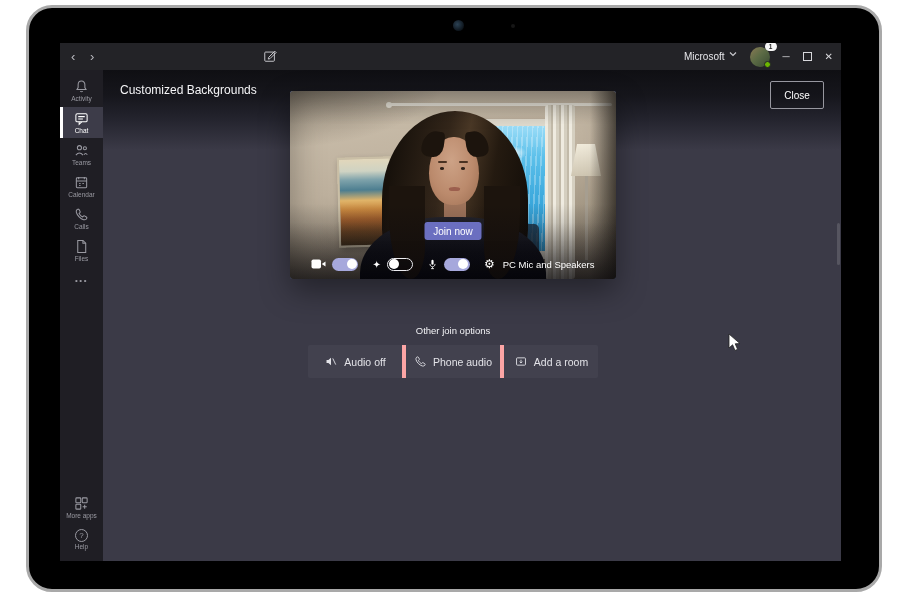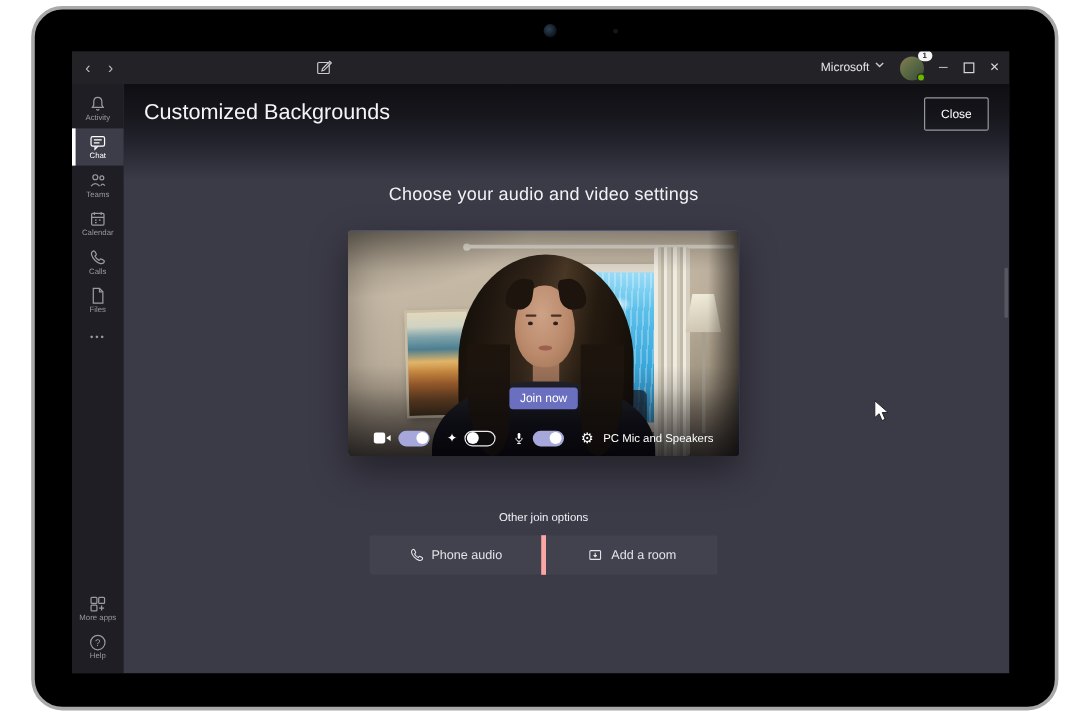--- a/index.html
+++ b/index.html
@@ -40,21 +40,21 @@
   .rail-item.active .lbl{color:#fff;}
   .rail-item.active svg{stroke:#fff;}
   .rail-more{color:#9a9aa2;font-size:8px;letter-spacing:1.5px;margin-top:9px;}
   .rail-spacer{flex:1;}
   .help-circle{width:13px;height:13px;border:1.2px solid #9a9aa2;border-radius:50%;color:#9a9aa2;font-size:8px;display:flex;align-items:center;justify-content:center;}
 
   
   .main{position:absolute;left:43px;top:27px;right:0;bottom:0;background:#3b3a47;}
   .main::before{content:"";position:absolute;top:0;left:0;right:0;height:80px;background:linear-gradient(180deg,#0f0f13 0%,#16161c 32%,#24242e 62%,rgba(59,58,71,0) 100%);pointer-events:none;}
   .page-header{position:absolute;top:0;left:0;right:0;height:40px;z-index:5;}
-  .page-title{position:absolute;left:17px;top:13px;color:#f5f5f7;font-size:18px;}
+  .page-title{position:absolute;left:17px;top:13px;color:#f5f5f7;font-size:12px;}
   .close-btn{position:absolute;right:17px;top:11px;width:54px;height:28px;background:rgba(15,15,20,.25);border:1px solid #97979f;border-radius:2px;color:#fff;font-size:10px;display:flex;align-items:center;justify-content:center;cursor:pointer;}
 
   .content{position:absolute;inset:0;display:flex;flex-direction:column;align-items:center;padding-right:38px;z-index:4;}
   .heading{margin-top:84px;color:#f2f2f5;font-size:15px;letter-spacing:.2px;}
 
   
   .video{position:relative;margin-top:21px;width:326px;height:188px;border-radius:3px;overflow:hidden;background:#1d4ed8;box-shadow:0 12px 30px rgba(0,0,0,.4);}
   .wall{position:absolute;inset:0;background:linear-gradient(170deg,#cec2af 0%,#bdb09d 45%,#9e927f 75%,#7c7162 100%);}
   .shade-tl{position:absolute;inset:0;background:radial-gradient(120% 90% at -5% -10%,rgba(35,28,20,.55) 0%,rgba(35,28,20,0) 45%);}
   .shade-bot{position:absolute;inset:0;background:linear-gradient(0deg,rgba(25,20,15,.45) 0%,rgba(25,20,15,0) 30%);}
@@ -226,21 +226,20 @@
       </div>
     </div>
 
     <div class="main">
       <div class="page-header">
         <div class="page-title">Customized Backgrounds</div>
         <div class="close-btn">Close</div>
       </div>
 
       <div class="content">
-        <div class="heading">Choose your audio and video settings</div>
 
         <div class="video">
           <div class="wall"></div>
           <div class="shade-tl"></div>
           <div class="rod"></div>
           <div class="rod-finial"></div>
           <div class="curtain-l"></div>
           <div class="win-frame">
             <div class="win-glass">
               <div class="win-glow"></div>
@@ -307,20 +306,29 @@
               <span class="gear">⚙</span>
               <span class="dev-label">PC Mic and Speakers</span>
             </div>
           </div>
         </div>
 
         <div class="other-heading">Other join options</div>
         <div class="options-panel">
           <div class="option">
             <span>
+              <svg width="14" height="13" viewBox="0 0 16 16" fill="none">
+                <path d="M2.5 6.2 H4.8 L8 3.4 V12.6 L4.8 9.8 H2.5 Z" fill="#e3e3e8"></path>
+                <path d="M10.2 4.2 L13.8 11.8" stroke="#e3e3e8" stroke-width="1.1"></path>
+              </svg>
+            </span>
+            <span>Audio off</span>
+          </div>
+          <div class="option">
+            <span>
               <svg width="13" height="13" viewBox="0 0 16 16" fill="none" stroke="#e3e3e8" stroke-width="1.1">
                 <path d="M3.2 2.8 C2.5 3.5 2.2 4.6 2.5 5.8 C3.3 9 7 12.7 10.2 13.5 C11.4 13.8 12.5 13.5 13.2 12.8 L13.6 12 C13.9 11.5 13.7 10.9 13.2 10.6 L11.2 9.5 C10.8 9.3 10.3 9.3 10 9.7 L9.2 10.6 C7.8 10 6 8.2 5.4 6.8 L6.3 6 C6.7 5.7 6.7 5.2 6.5 4.8 L5.4 2.8 C5.1 2.3 4.5 2.1 4 2.4 Z"></path>
               </svg>
             </span>
             <span>Phone audio</span>
           </div>
           <div class="option">
             <span>
               <svg width="14" height="13" viewBox="0 0 16 16" fill="none" stroke="#e3e3e8" stroke-width="1.1">
                 <rect x="2.5" y="3.5" width="11" height="9" rx="1"></rect>

